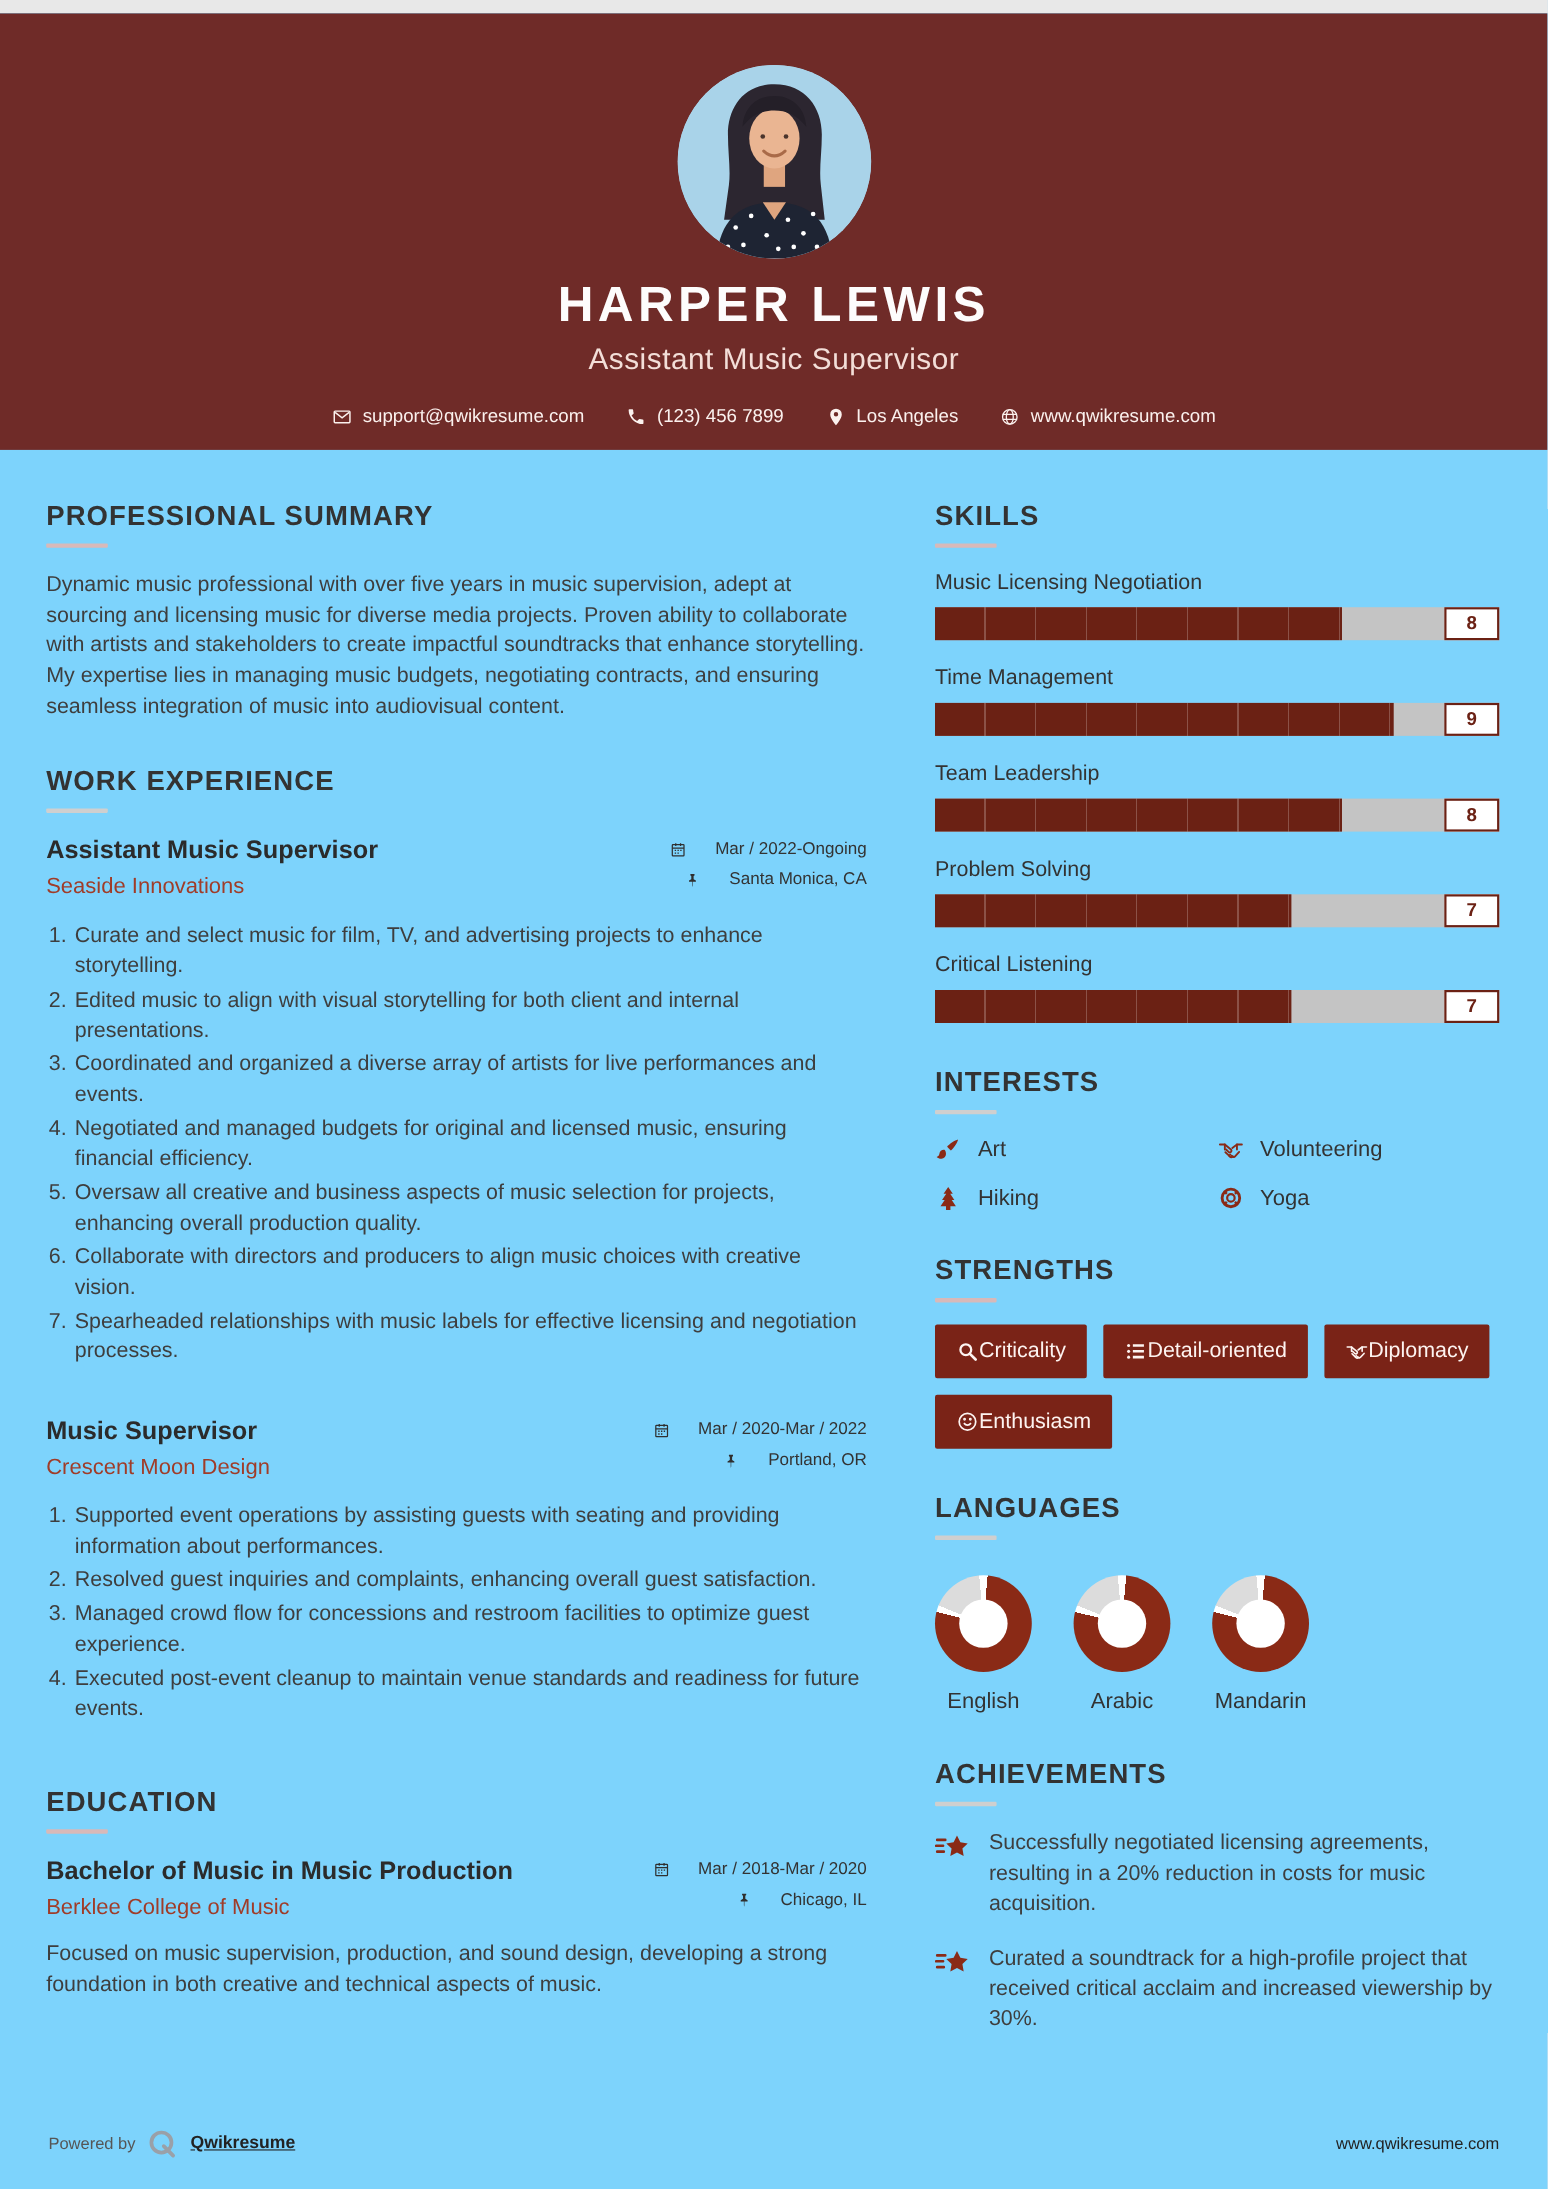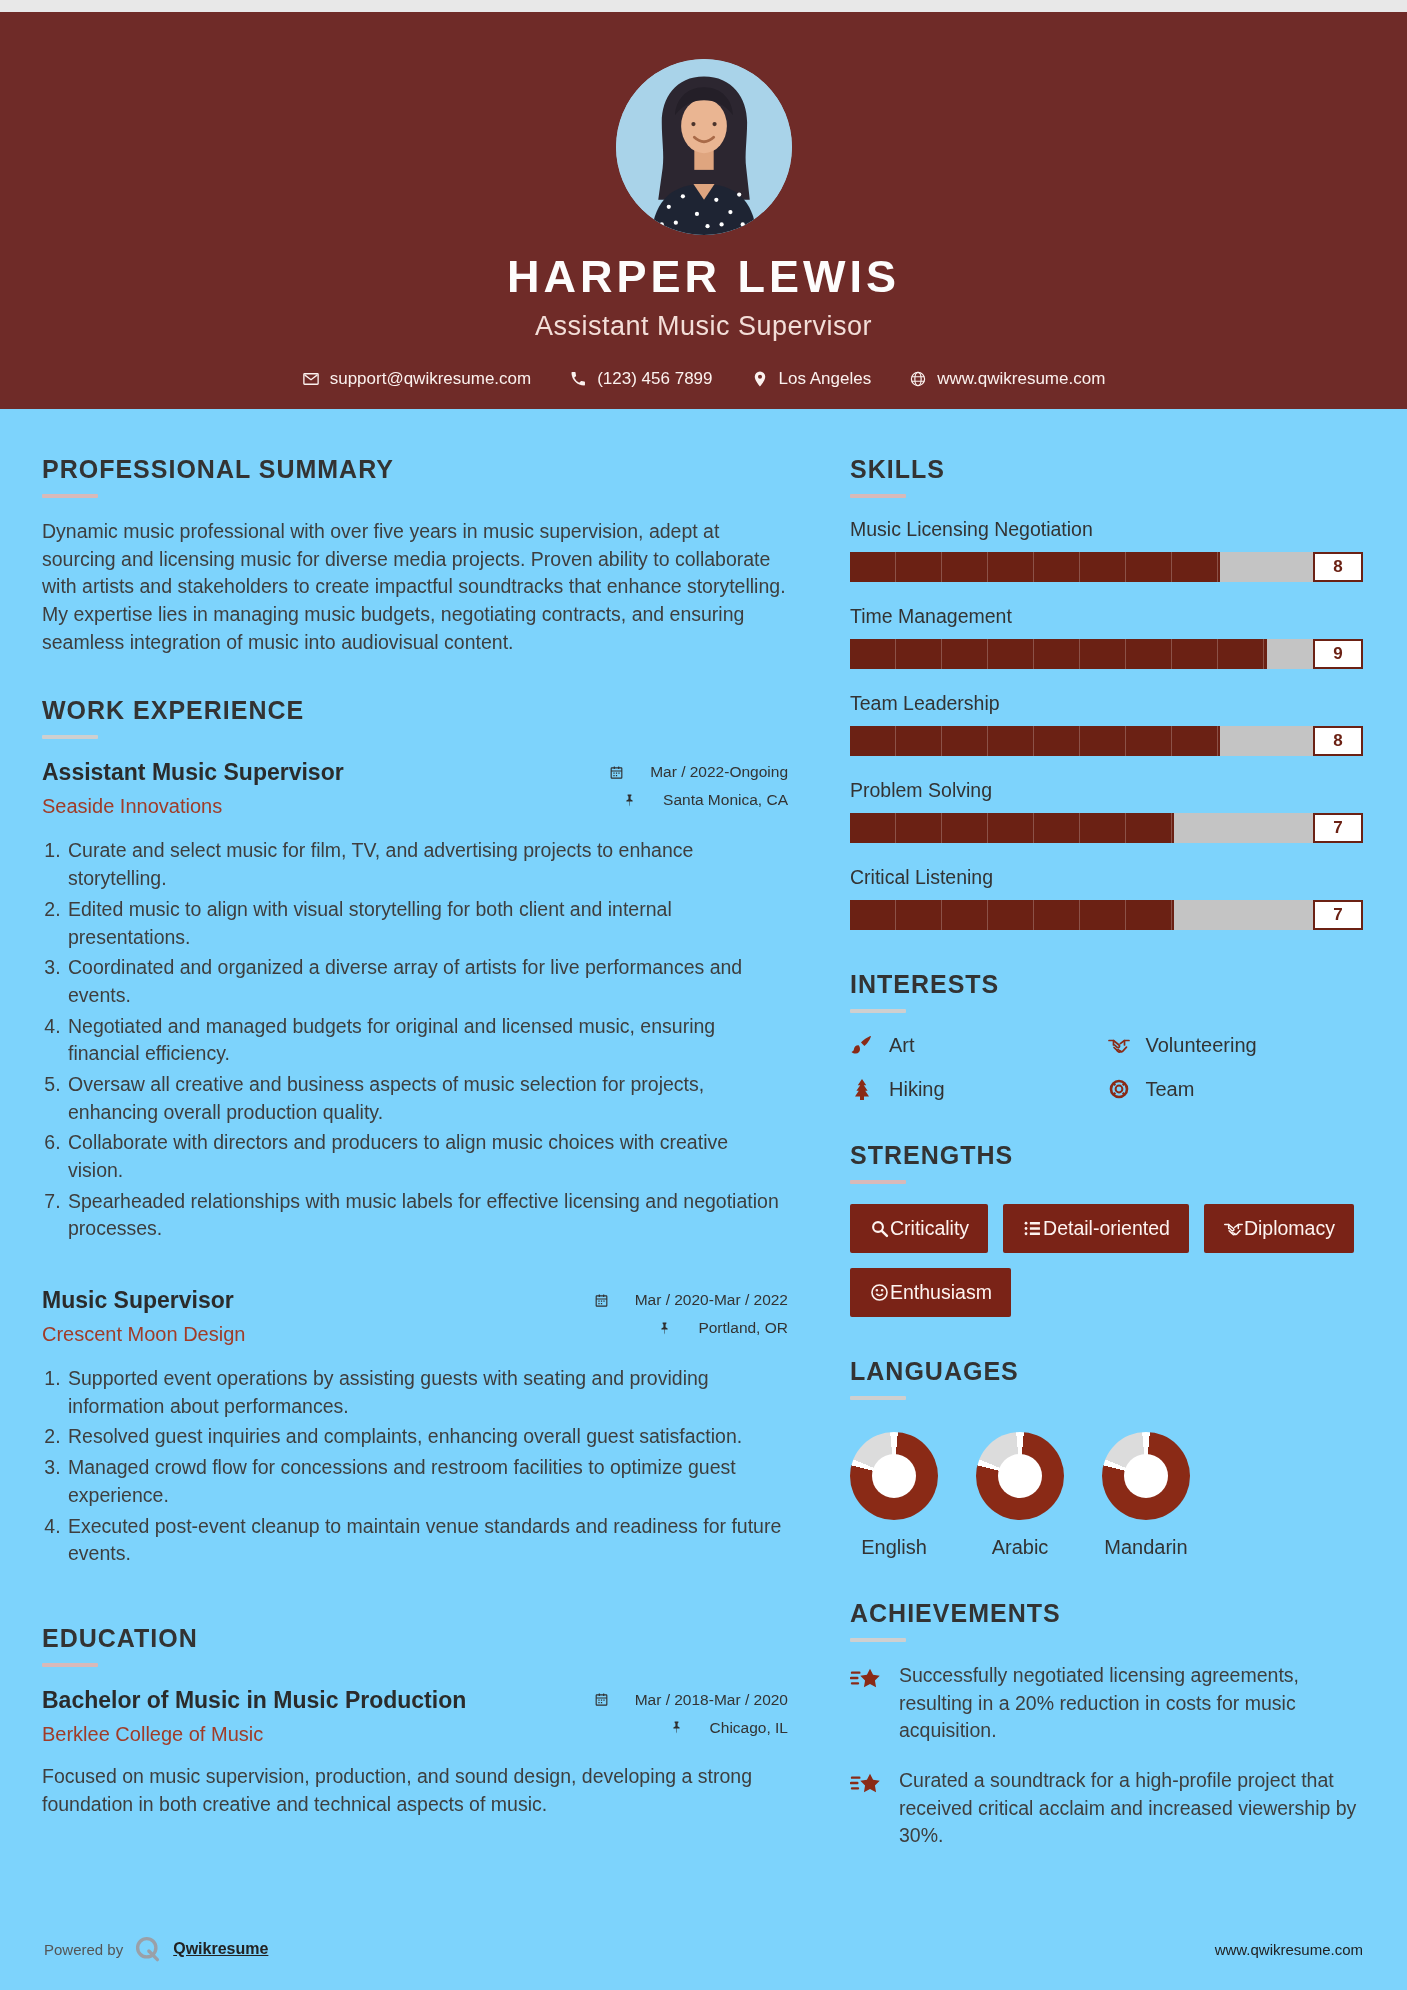--- a/index.html
+++ b/index.html
@@ -483,21 +483,21 @@
           <div class="interest">
             <svg viewBox="0 0 24 24">
                 <use href="#i-tree"></use>
               </svg>
             <span>Hiking</span>
           </div>
           <div class="interest">
             <svg viewBox="0 0 24 24">
                 <use href="#i-lifebuoy"></use>
               </svg>
-            <span>Team</span>
+            <span>Yoga</span>
           </div>
         </div>
       </section>
 
       <section>
         <h2 class="sec-heading">STRENGTHS</h2>
         <div class="rule pink"></div>
         <div class="strengths-wrap">
           <span class="strength-chip">
             <svg viewBox="0 0 24 24">

